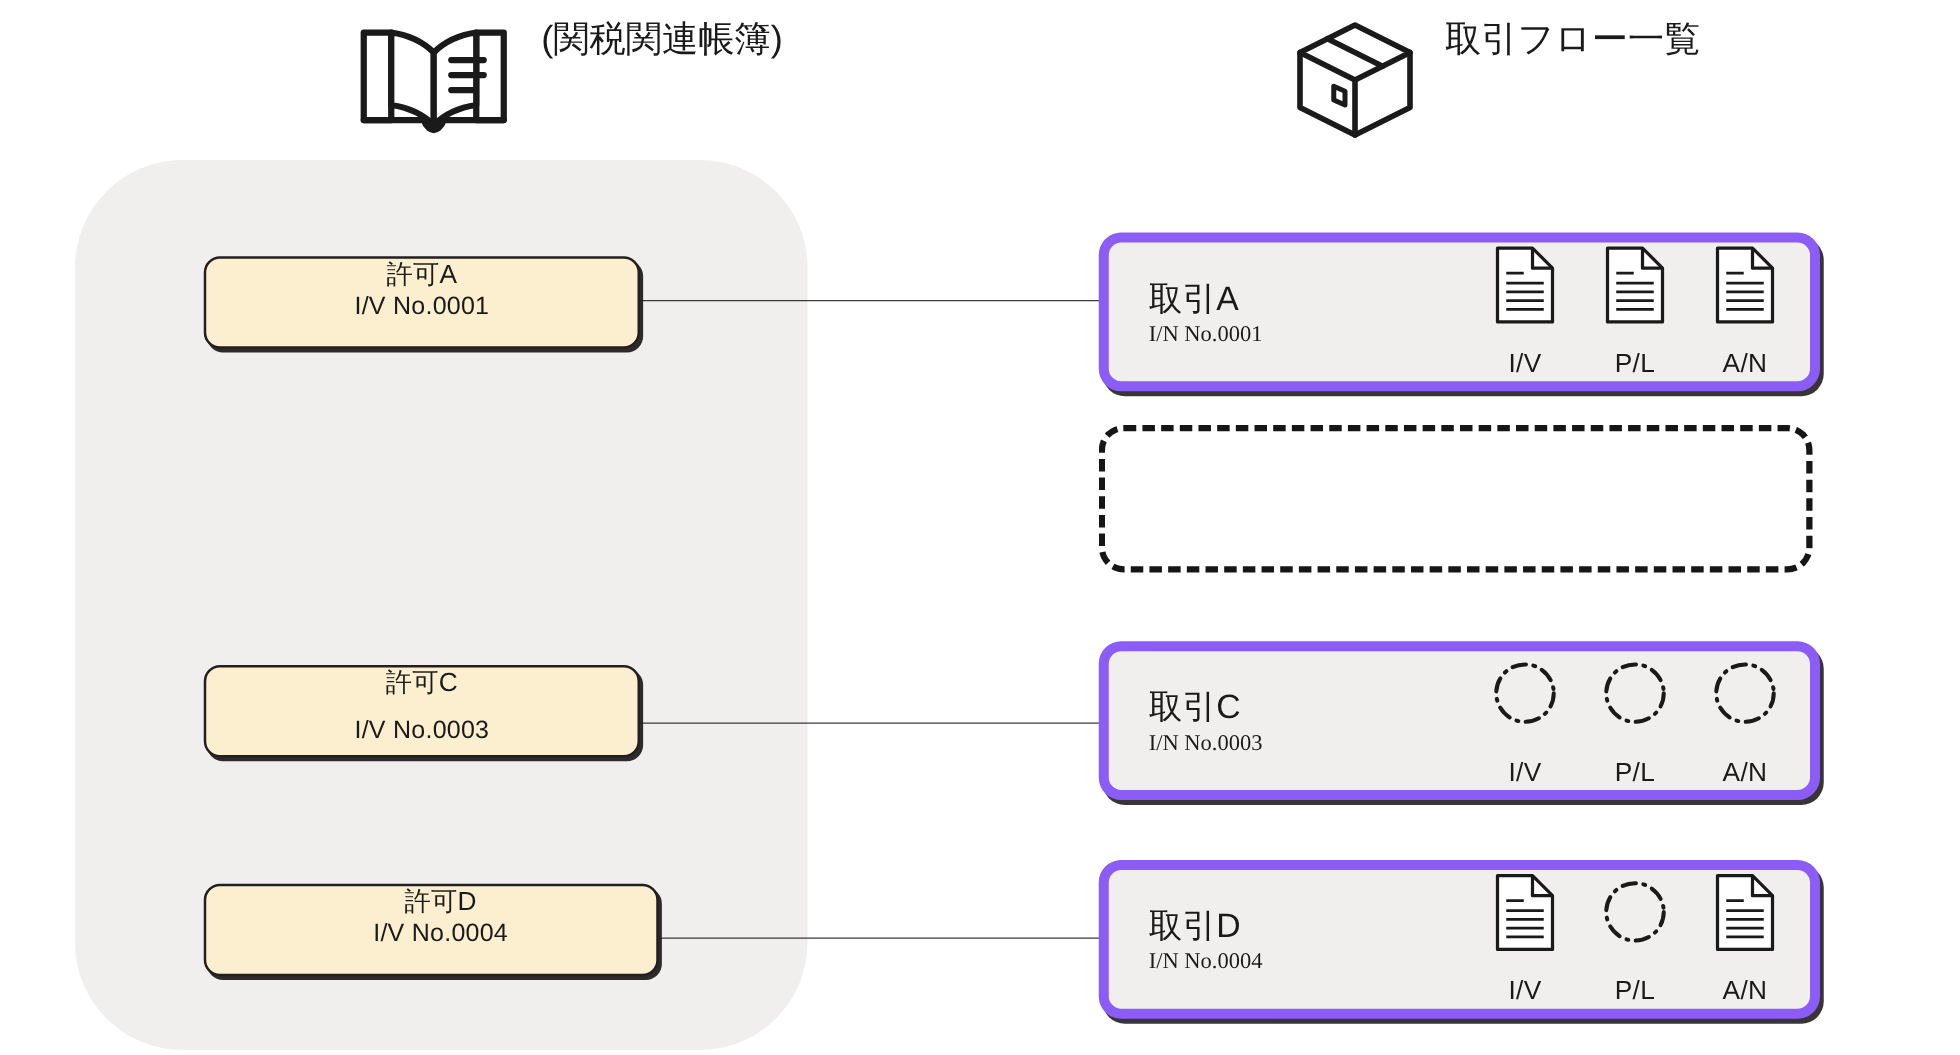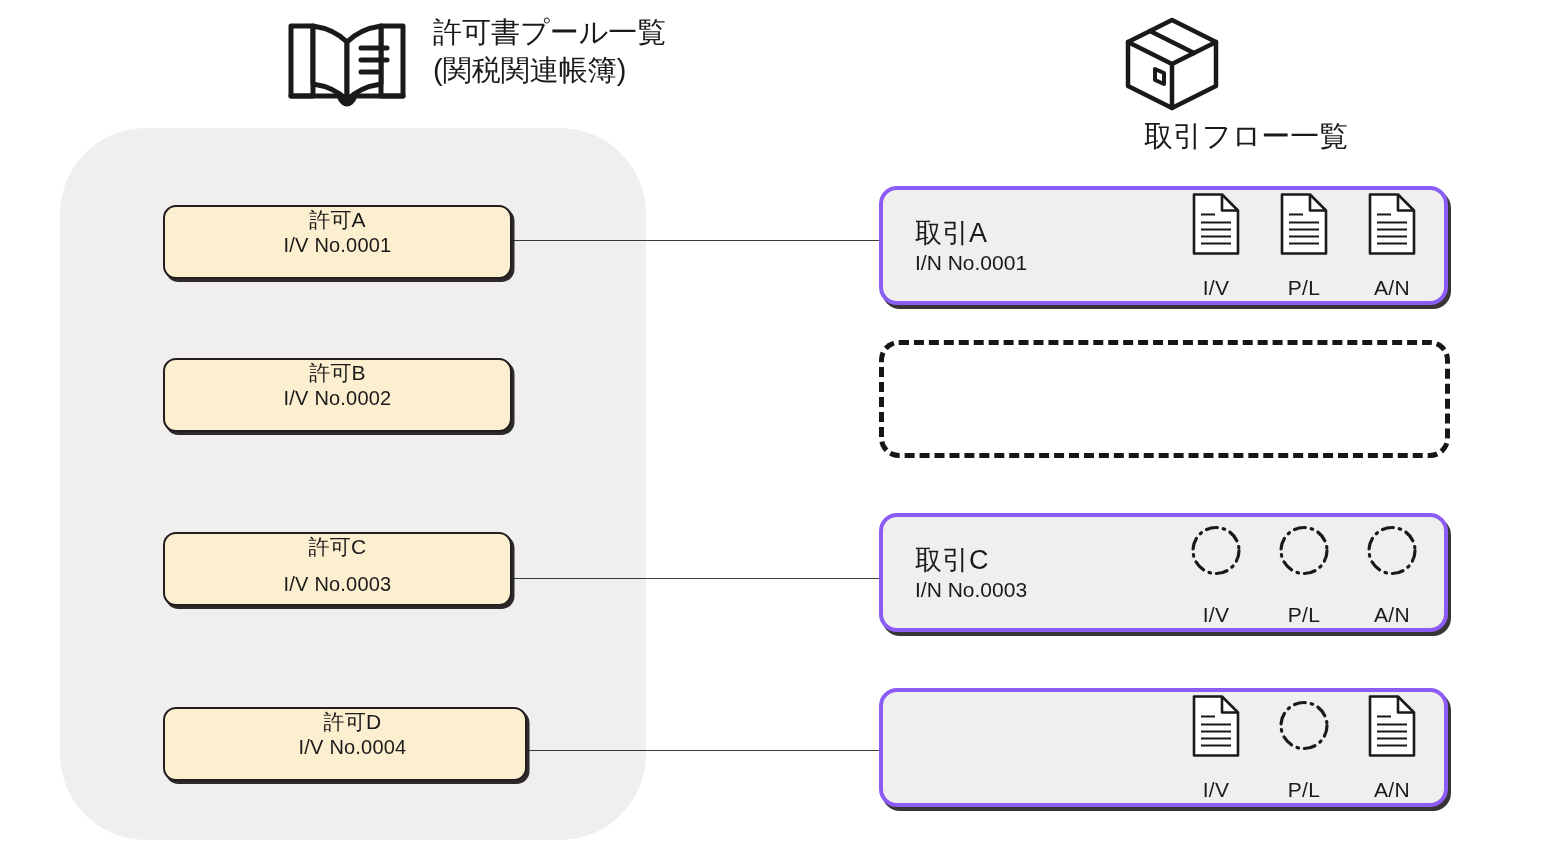--- a/index.html
+++ b/index.html
@@ -32,30 +32,30 @@
     box-shadow:2.5px 3px 0 rgba(35,31,32,.95);
     display:flex;flex-direction:column;align-items:center;justify-content:flex-start;
     line-height:1.22;
   }
   .permit .p1{font-size:21px;letter-spacing:.2px;}
   .permit .p2{font-size:20px;letter-spacing:.2px;}
 
   
   .txn{
     position:absolute;left:879px;width:561px;height:111px;
-    background:#f0efed;border:4px solid #8b5cf6;border-radius:18px;
+    background:#f0efed;border:8px solid #8b5cf6;border-radius:18px;
     box-shadow:3px 4px 0 rgba(35,31,32,.9);
   }
   .txn.empty{
     background:#ffffff;border:5px dashed #161616;box-shadow:none;border-radius:20px;
   }
   .txn-label{position:absolute;left:32px;top:50%;transform:translateY(-50%);
     line-height:1.26;white-space:nowrap;}
   .txn-label .t1{font-size:27px;}
-  .txn-label .t2{font-size:21px;}
+  .txn-label .t2{font-size:18px;font-family:Liberation Serif, serif;}
 
   .doc-row{position:absolute;right:22px;top:50%;transform:translateY(-50%);
     display:flex;gap:28px;}
   .doc-slot{width:60px;display:flex;flex-direction:column;align-items:center;}
   .doc-slot .cap{font-size:21px;margin-top:20px;letter-spacing:.3px;}
   .doc-glyph{height:63px;display:flex;align-items:center;justify-content:center;}
 
   
   .link{position:absolute;height:0;border-top:1.6px solid #3a3a3a;}
 </style>
@@ -81,50 +81,45 @@
           <path d="M8 82 H56 C58 88 62 90 64 90 C66 90 70 88 72 82 H120"></path>
         </g>
         <g stroke="#1a1a1a" stroke-width="5" stroke-linecap="round">
           <line x1="78" y1="34" x2="104" y2="34"></line>
           <line x1="78" y1="46" x2="104" y2="46"></line>
           <line x1="78" y1="58" x2="96" y2="58"></line>
         </g>
       </svg>
     </span>
     <span class="hdr-text">
-      <span>許可書プール一覧</span>
       <span class="l2">(関税関連帳簿)</span>
     </span>
   </div>
 
-  <div class="hdr" style="left:1122px;top:14px;flex-direction:column;">
+  <div class="hdr" style="left:1034px;top:14px;">
     <span class="hdr-icon">
       <svg width="100" height="100" viewBox="0 0 100 100">
         <g fill="#ffffff" stroke="#1a1a1a" stroke-width="4.5" stroke-linejoin="round" stroke-linecap="round">
           <path d="M50 6 L94 28 L94 72 L50 94 L6 72 L6 28 Z"></path>
           <path d="M6 28 L50 50 L94 28"></path>
           <path d="M50 50 L50 94"></path>
           <path d="M28 17 L72 39"></path>
         </g>
         <path d="M33 55 L42 59 L42 70 L33 66 Z" fill="none" stroke="#1a1a1a" stroke-width="4" stroke-linejoin="round"></path>
       </svg>
     </span>
     <span class="hdr-text">
       <span>取引フロー一覧</span>
     </span>
   </div>
 
   <div class="permit" style="top:205px;">
     <span class="p1">許可A</span>
     <span class="p2">I/V No.0001</span>
   </div>
-  <div class="permit" style="top:358px;">
-    <span class="p1">許可B</span>
-    <span class="p2">I/V No.0002</span>
-  </div>
   <div class="permit" style="top:532px;gap:12px;">
     <span class="p1">許可C</span>
     <span class="p2">I/V No.0003</span>
   </div>
   <div class="permit" style="top:707px;padding-left:15px;">
     <span class="p1">許可D</span>
     <span class="p2">I/V No.0004</span>
   </div>
 
   <div class="txn" style="top:186px;">
@@ -213,20 +208,24 @@
           <svg width="56" height="56" viewBox="0 0 56 56">
             <circle cx="28" cy="28" r="23" fill="none" stroke="#1a1a1a" stroke-width="3.2" stroke-linecap="round" stroke-dasharray="11 6 1.5 6"></circle>
           </svg>
         </span>
         <span class="cap">A/N</span>
       </div>
     </div>
   </div>
 
   <div class="txn" style="top:688px;">
+    <div class="txn-label">
+      <div class="t1">取引D</div>
+      <div class="t2">I/N No.0004</div>
+    </div>
     <div class="doc-row">
       <div class="doc-slot">
         <span class="doc-glyph">
           <svg width="50" height="63" viewBox="0 0 50 63">
             <path d="M3 2 H31 L47 18 V61 H3 Z" fill="#ffffff" stroke="#1a1a1a" stroke-width="2.6" stroke-linejoin="round"></path>
             <path d="M31 2 V18 H47" fill="none" stroke="#1a1a1a" stroke-width="2.6" stroke-linejoin="round"></path>
             <g stroke="#1a1a1a" stroke-width="2.2">
               <line x1="10" y1="22" x2="24" y2="22"></line>
               <line x1="10" y1="30" x2="40" y2="30"></line>
               <line x1="10" y1="37" x2="40" y2="37"></line>

